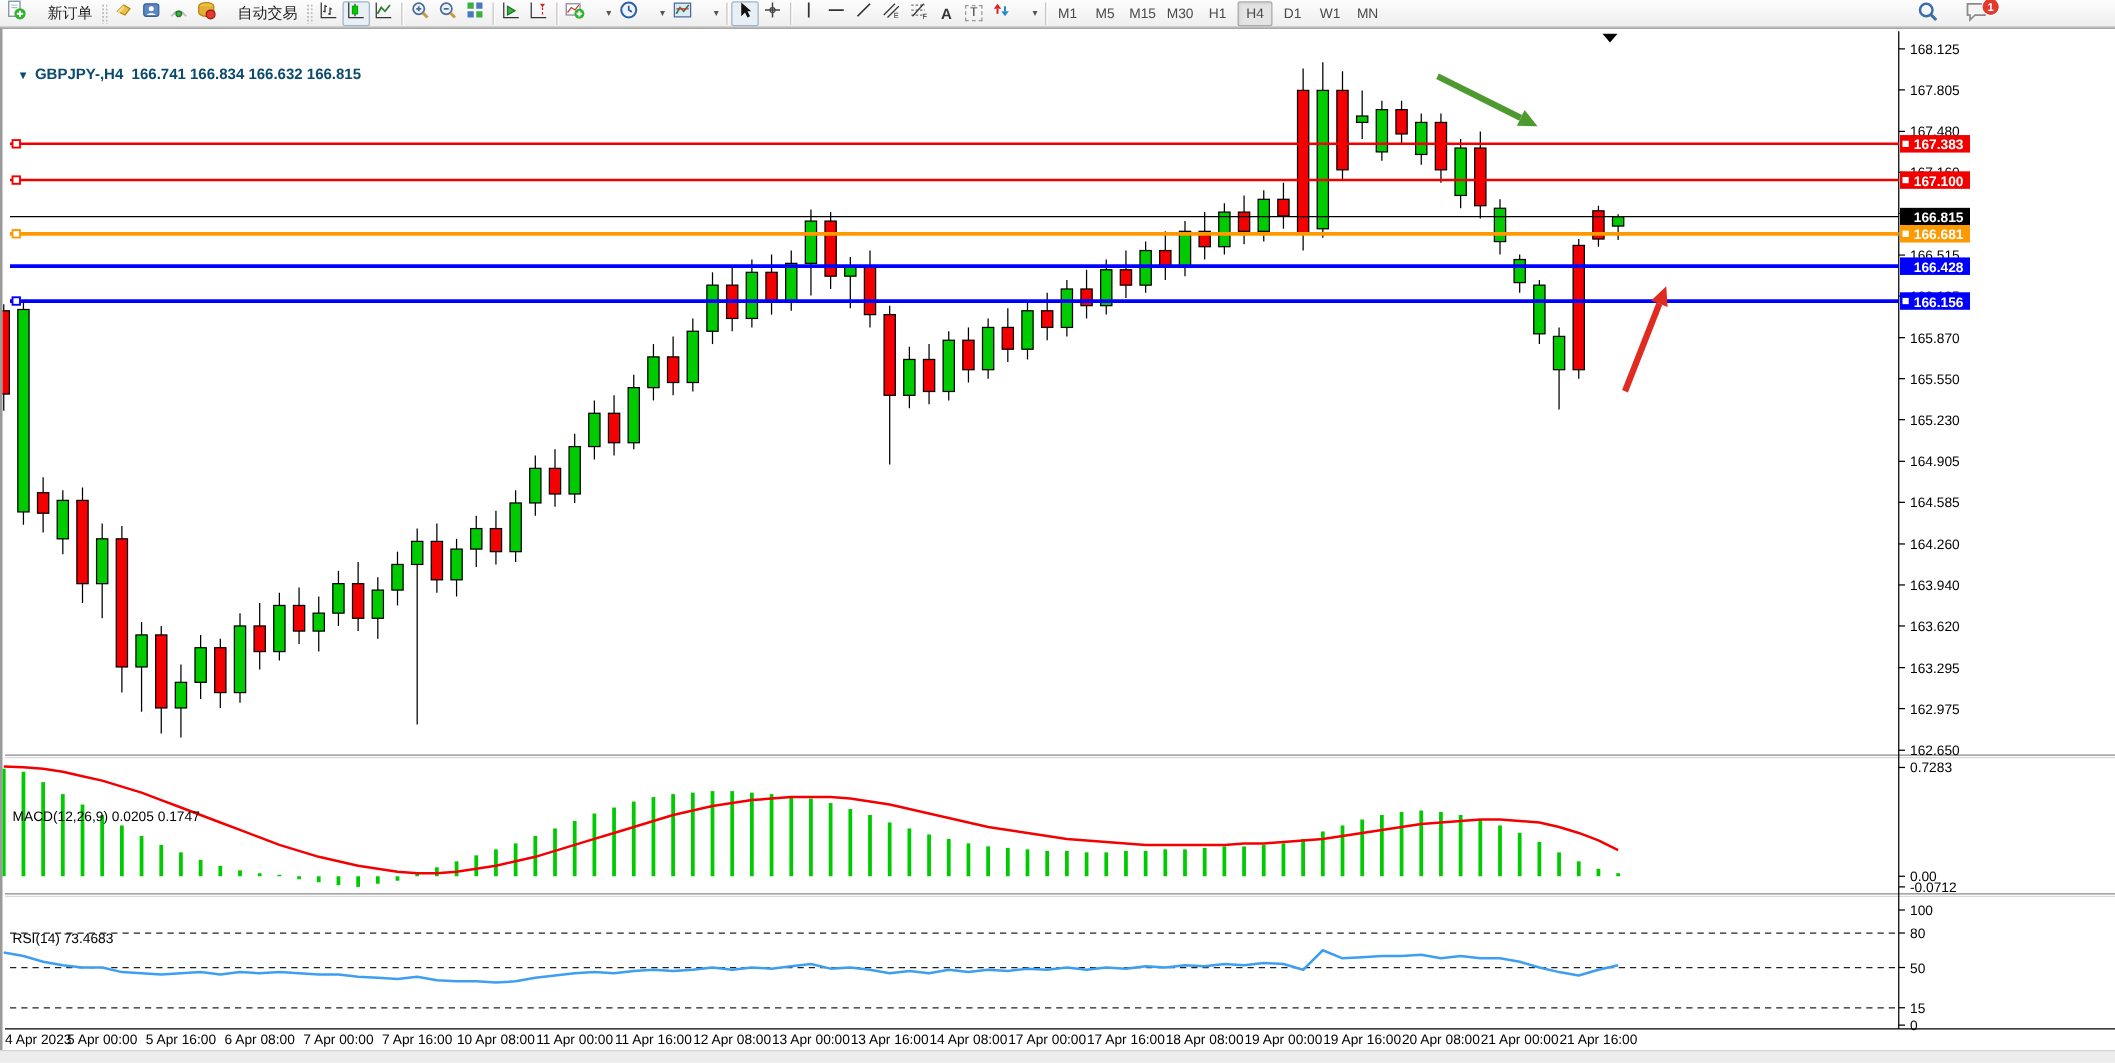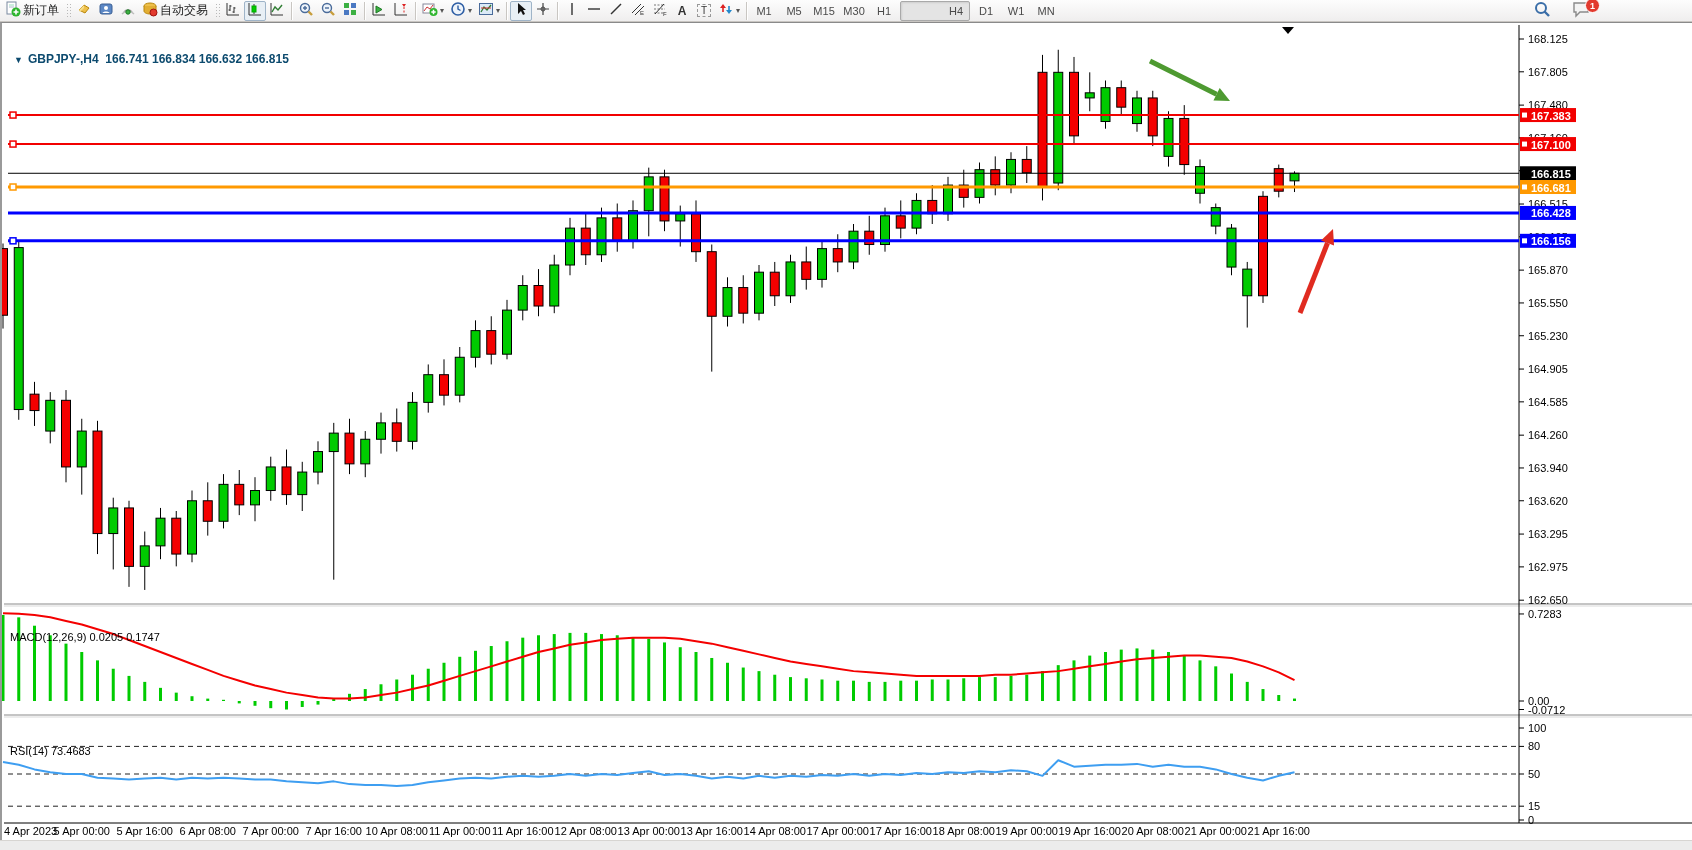--- a/index.html
+++ b/index.html
@@ -4,39 +4,39 @@
 <style>
   html,body{margin:0;padding:0;background:#ececec;font-family:"Liberation Sans",sans-serif;}
   #app{position:relative;width:1692px;height:850px;background:#ececec;overflow:hidden;}
   
   .toolbar{position:absolute;left:0;top:0;width:1692px;height:22px;
     background:linear-gradient(#fdfdfd,#efeeee);border-bottom:1px solid #c9c6c2;
     display:flex;align-items:center;box-sizing:border-box;padding:0 98px 0 2px;}
   .grip{width:5px;height:16px;margin:0 2px;
     background-image:radial-gradient(#b9b9b9 35%,transparent 36%);background-size:3px 3px;}
   .tbtn{height:20px;min-width:22px;display:flex;align-items:center;justify-content:center;
-    border:1px solid transparent;border-radius:2px;box-sizing:border-box;padding:0 2px;gap:2px;}
+    border:1px solid transparent;border-radius:2px;box-sizing:border-box;padding:0 2px;gap:17px;}
   .tbtn.pressed{border:1px solid #9fb4c8;background:#e8eff5;}
   .tlabel{font-size:12px;color:#222;white-space:nowrap;padding-right:2px;}
   .caret{font-size:8px;color:#555;line-height:8px;}
   .sep{width:1px;height:18px;background:#c9c6c2;margin:0 3px;box-shadow:1px 0 0 #fff;}
   .tf{font-size:11px;font-weight:normal;color:#4a4a4a;min-width:26px;height:18px;
     display:flex;align-items:center;justify-content:center;border:1px solid transparent;border-radius:2px;}
-  .tf.active{border:1px solid #a9a9a9;background:#e4e4e4;box-shadow:inset 1px 1px 2px #cfcfcf;padding-left:42px;}
+  .tf.active{border:1px solid #a9a9a9;background:#e4e4e4;box-shadow:inset 1px 1px 2px #cfcfcf;}
   .toolbar-right{position:absolute;right:98px;top:0;height:22px;display:flex;align-items:center;gap:14px;}
   .badge{position:absolute;top:-4px;right:-7px;background:#e23a2e;color:#fff;border-radius:50%;
     width:13px;height:13px;font-size:9px;font-weight:bold;display:flex;align-items:center;justify-content:center;
     border:1px solid #fff;}
   
   .chart-window{position:absolute;left:0;top:22px;width:1692px;height:818px;background:#fff;
     border-top:1px solid #8a8a8a;border-left:2px solid #9a9a9a;box-sizing:border-box;}
   .chart-title{position:absolute;left:12px;top:29px;font-size:12px;font-weight:bold;color:#0c4a6e;z-index:5;}
   .chart-title .tri{font-size:9px;margin-right:5px;}
   .ind-label{position:absolute;left:8px;font-size:11px;color:#000;z-index:5;}
-  #macd-label{top:608px;}
+  #macd-label{top:625px;}
   #rsi-label{top:722px;}
   svg text{font-family:"Liberation Sans",sans-serif;}
   .bottom-strip{position:absolute;left:0;top:840px;width:1692px;height:10px;background:#ececec;border-top:1px solid #d7d5d2;}
 </style>
 </head>
 <body>
 
 <div id="app">
 
   <div class="toolbar">

